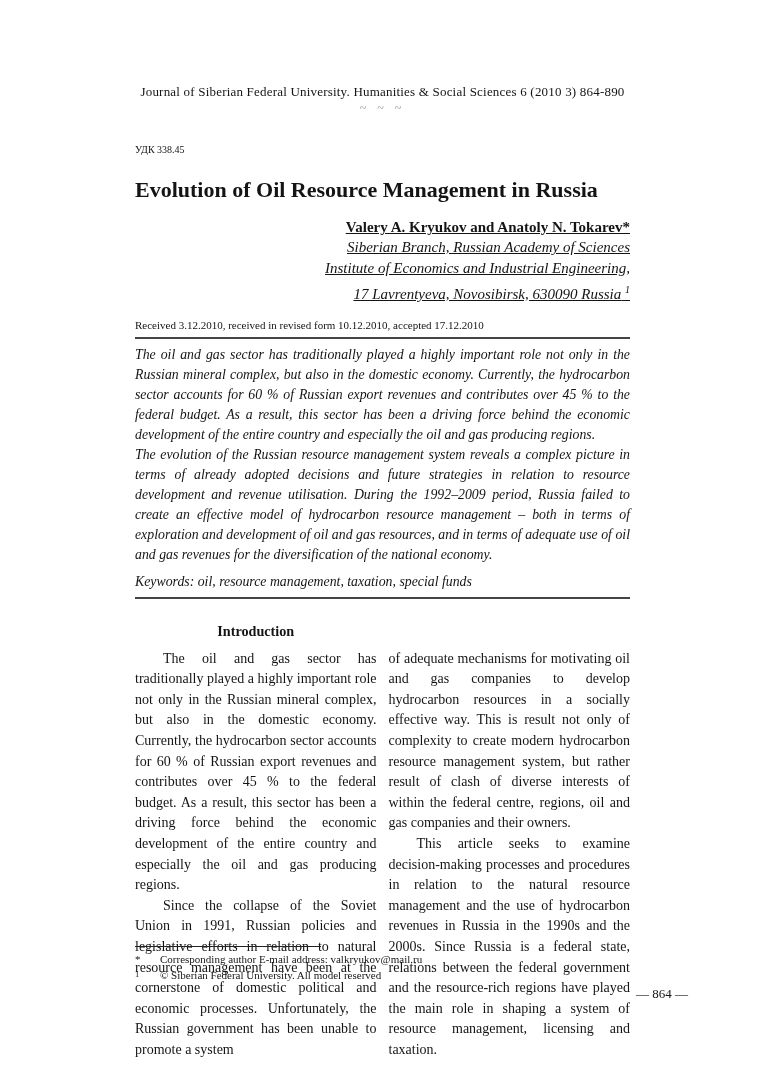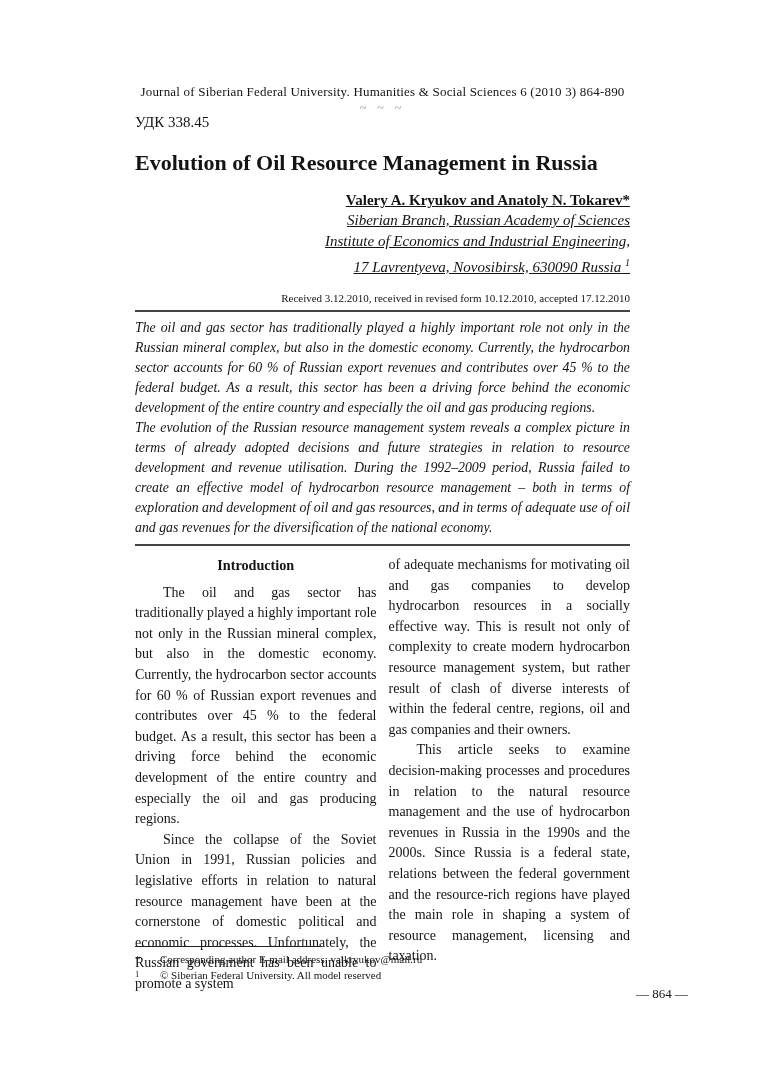--- a/index.html
+++ b/index.html
@@ -24,21 +24,22 @@
   }
   .ornament {
     text-align: center;
     font-size: 12px;
     color: #8d8d8d;
     letter-spacing: 4px;
     margin-top: 3px;
     line-height: 12px;
   }
   .udk {
-    font-size: 15px;
+    margin-top: 27px;
+    font-size: 10px;
     line-height: 17px;
   }
   .paper-title {
     margin-top: 20px;
     font-size: 22px;
     font-weight: bold;
     line-height: 23px;
   }
   .authors-block { margin-top: 16px; text-align: right; text-decoration: underline; }
   .authors {
@@ -47,21 +48,21 @@
     line-height: 20px;
   }
   .affil {
     font-style: italic;
     font-size: 15px;
     line-height: 21px;
   }
   .affil sup { font-size: 10px; font-style: italic; }
   .received {
     margin-top: 13px;
-    text-align: right;
+    text-align: left;
     font-size: 11px;
     line-height: 14px;
   }
   .rule { border-top: 2px solid #454545; }
   .rule-top { margin-top: 5px; }
   .rule-bottom { margin-top: 6px; }
   .abstract { margin-top: 6px; }
   .abstract p {
     font-style: italic;
     font-size: 13.8px;
@@ -70,21 +71,22 @@
   }
   .keywords {
     margin-top: 8px;
     font-style: italic;
     font-size: 13.8px;
     line-height: 18px;
   }
   .columns {
     display: flex;
     gap: 12px;
-    margin-top: 9px;
+    margin-top: 22px;
+    align-items: flex-end;
   }
   .col {
     flex: 1;
     font-size: 14px;
     line-height: 20.6px;
     text-align: justify;
   }
   .section-title {
     text-align: center;
     font-weight: bold;
@@ -141,20 +143,21 @@
 
   <div class="received">Received 3.12.2010, received in revised form 10.12.2010, accepted 17.12.2010</div>
 
   <div class="rule rule-top"></div>
 
   <div class="abstract">
     <p>The oil and gas sector has traditionally played a highly important role not only in the Russian mineral complex, but also in the domestic economy. Currently, the hydrocarbon sector accounts for 60 % of Russian export revenues and contributes over 45 % to the federal budget. As a result, this sector has been a driving force behind the economic development of the entire country and especially the oil and gas producing regions.</p>
     <p>The evolution of the Russian resource management system reveals a complex picture in terms of already adopted decisions and future strategies in relation to resource development and revenue utilisation. During the 1992–2009 period, Russia failed to create an effective model of hydrocarbon resource management – both in terms of exploration and development of oil and gas resources, and in terms of adequate use of oil and gas revenues for the diversification of the national economy.</p>
   </div>
 
+  <div class="keywords">Keywords: oil, resource management, taxation, special funds</div>
 
   <div class="rule rule-bottom"></div>
 
   <div class="columns">
     <div class="col">
       <div class="section-title">Introduction</div>
       <p class="indent">The oil and gas sector has traditionally played a highly important role not only in the Russian mineral complex, but also in the domestic economy. Currently, the hydrocarbon sector accounts for 60 % of Russian export revenues and contributes over 45 % to the federal budget. As a result, this sector has been a driving force behind the economic development of the entire country and especially the oil and gas producing regions.</p>
       <p class="indent">Since the collapse of the Soviet Union in 1991, Russian policies and legislative efforts in relation to natural resource management have been at the cornerstone of domestic political and economic processes. Unfortunately, the Russian government has been unable to promote a system</p>
     </div>
     <div class="col">

